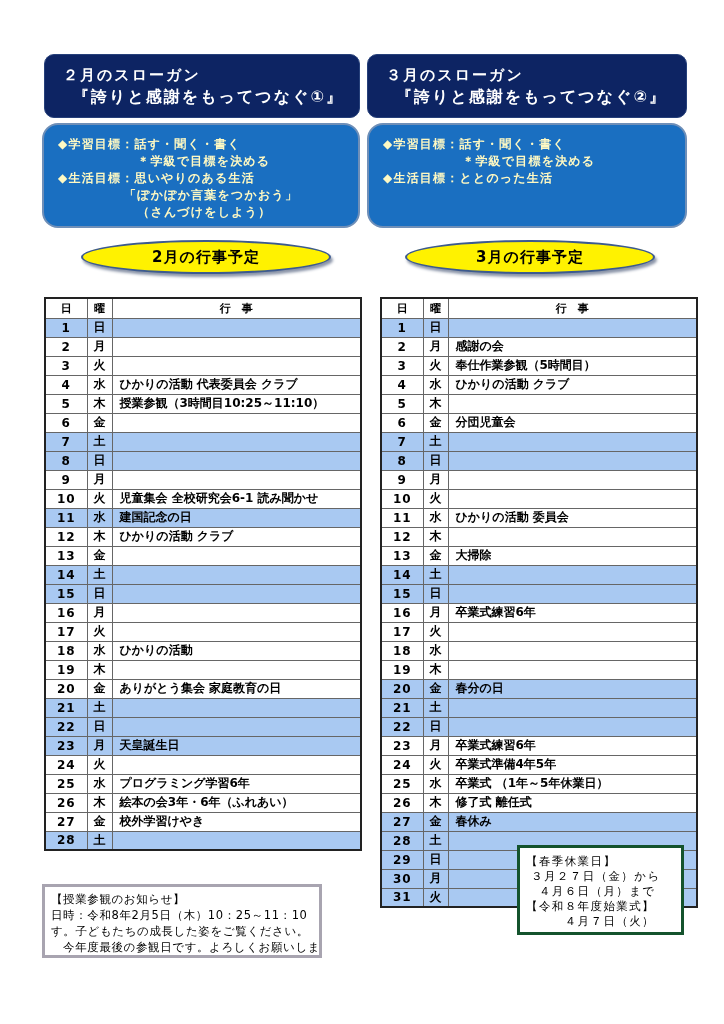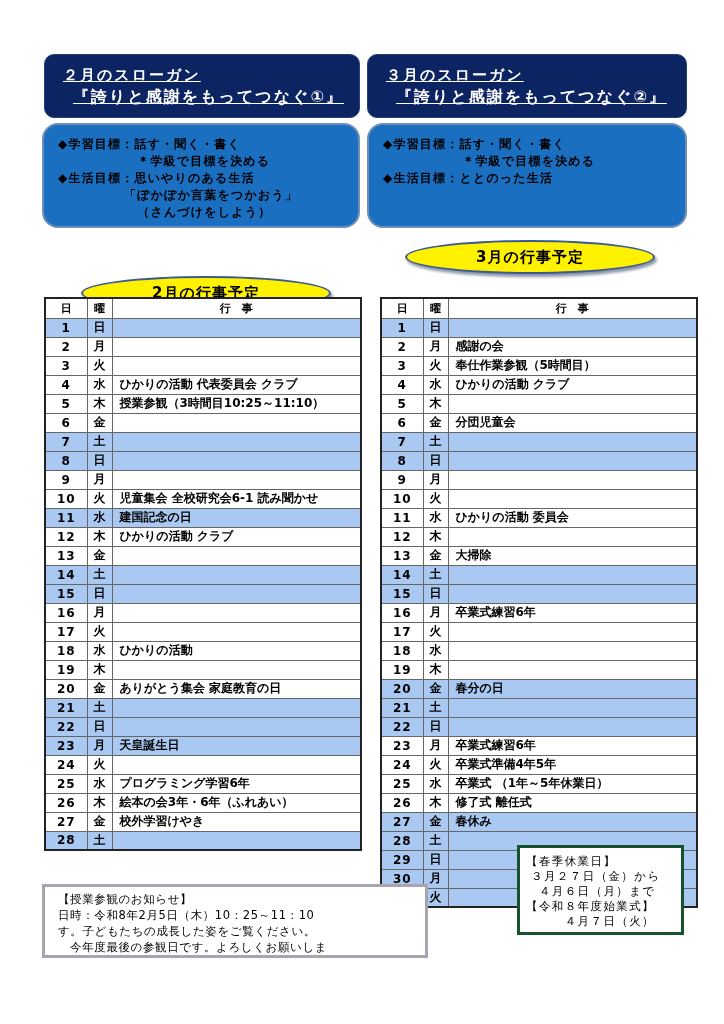--- a/index.html
+++ b/index.html
@@ -3,26 +3,26 @@
 <meta charset="utf-8">
 <style>
   html, body { margin:0; padding:0; }
   body {
     width:724px; height:1024px; background:#ffffff; position:relative; overflow:hidden;
     font-family:"DejaVu Sans", sans-serif; color:#000;
   }
   .slogan {
     position:absolute; top:54px; height:64px; background:#0d2463; border-radius:10px;
     color:#fff; font-weight:bold; font-size:15px; line-height:21px; box-sizing:border-box; padding:10px 0 0 18px;
-    letter-spacing:2px; border:1px solid #26407a;text-decoration:underline;
+    letter-spacing:2px; border:1px solid #26407a;
   }
   .slogan .l2 { padding-left:10px; font-size:16px; }
   .goals {
     position:absolute; top:123px; height:105px; background:#1a6fc1; border-radius:16px;
-    color:#000000; font-weight:bold; font-size:12px; line-height:17px; box-sizing:border-box;
+    color:#fef9c3; font-weight:bold; font-size:12px; line-height:17px; box-sizing:border-box;
     padding:11px 0 0 14px; border:2px solid #6f8fb8; letter-spacing:1.2px;
   }
   .goals div { white-space:pre; }
   .ellipse {
     position:absolute; top:240px; width:250px; height:34px; border-radius:50%;
     background:#fff200; border:2px solid #3c5a8f; box-shadow:2px 3px 3px #8a94a8;
     display:flex; align-items:center; justify-content:center; font-weight:bold; font-size:15px;
     letter-spacing:1px; box-sizing:border-box;
   }
   table.sched {
@@ -31,22 +31,22 @@
   }
   table.sched td, table.sched th {
     border:1px solid #666; height:19px; padding:0; box-sizing:border-box;
   }
   table.sched th { background:#fff; font-size:11px; height:20px; }
   table.sched td.d { width:42px; text-align:center; letter-spacing:1px; }
   table.sched td.w { width:25px; text-align:center; }
   table.sched td.e { padding-left:7px; text-align:left; white-space:nowrap; }
   table.sched tr.hol td { background:#a9c9f2; }
   .notice {
-    position:absolute; left:42px; top:884px; width:386px; height:74px; box-sizing:border-box;
-    border:3px solid #a8a4b0; background:#fff; font-size:11.5px; line-height:16px; padding:4px 13px;
+    position:absolute; left:42px; top:884px; width:280px; height:74px; box-sizing:border-box;
+    border:3px solid #a8a4b0; background:#fff; font-size:11.5px; line-height:16px; padding:4px 6px;
     letter-spacing:0.6px;
   }
   .notice div { white-space:pre; }
   .break-box {
     position:absolute; left:517px; top:845px; width:167px; height:90px; box-sizing:border-box;
     border:3px solid #14532d; background:#fff; font-size:11.5px; line-height:15px; padding:6px 6px;
     letter-spacing:1.4px;
   }
   .break-box div { white-space:pre; }
 </style>
@@ -69,21 +69,21 @@
   <div>◆生活目標：思いやりのある生活</div>
   <div>　　　　　「ぽかぽか言葉をつかおう」</div>
   <div>　　　　　　（さんづけをしよう）</div>
 </div>
 <div class="goals" style="left:367px;width:320px;">
   <div>◆学習目標：話す・聞く・書く</div>
   <div>　　　　　　＊学級で目標を決める</div>
   <div>◆生活目標：ととのった生活</div>
 </div>
 
-<div class="ellipse" style="left:81px;margin-top:36px;">2月の行事予定</div>
+<div class="ellipse" style="left:81px;">2月の行事予定</div>
 <div class="ellipse" style="left:405px;">3月の行事予定</div>
 
 <table class="sched" id="feb-table" style="left:44px;width:318px;">
   <thead>
     <tr>
       <th>日</th>
       <th>曜</th>
       <th>行　事</th>
     </tr>
   </thead>

